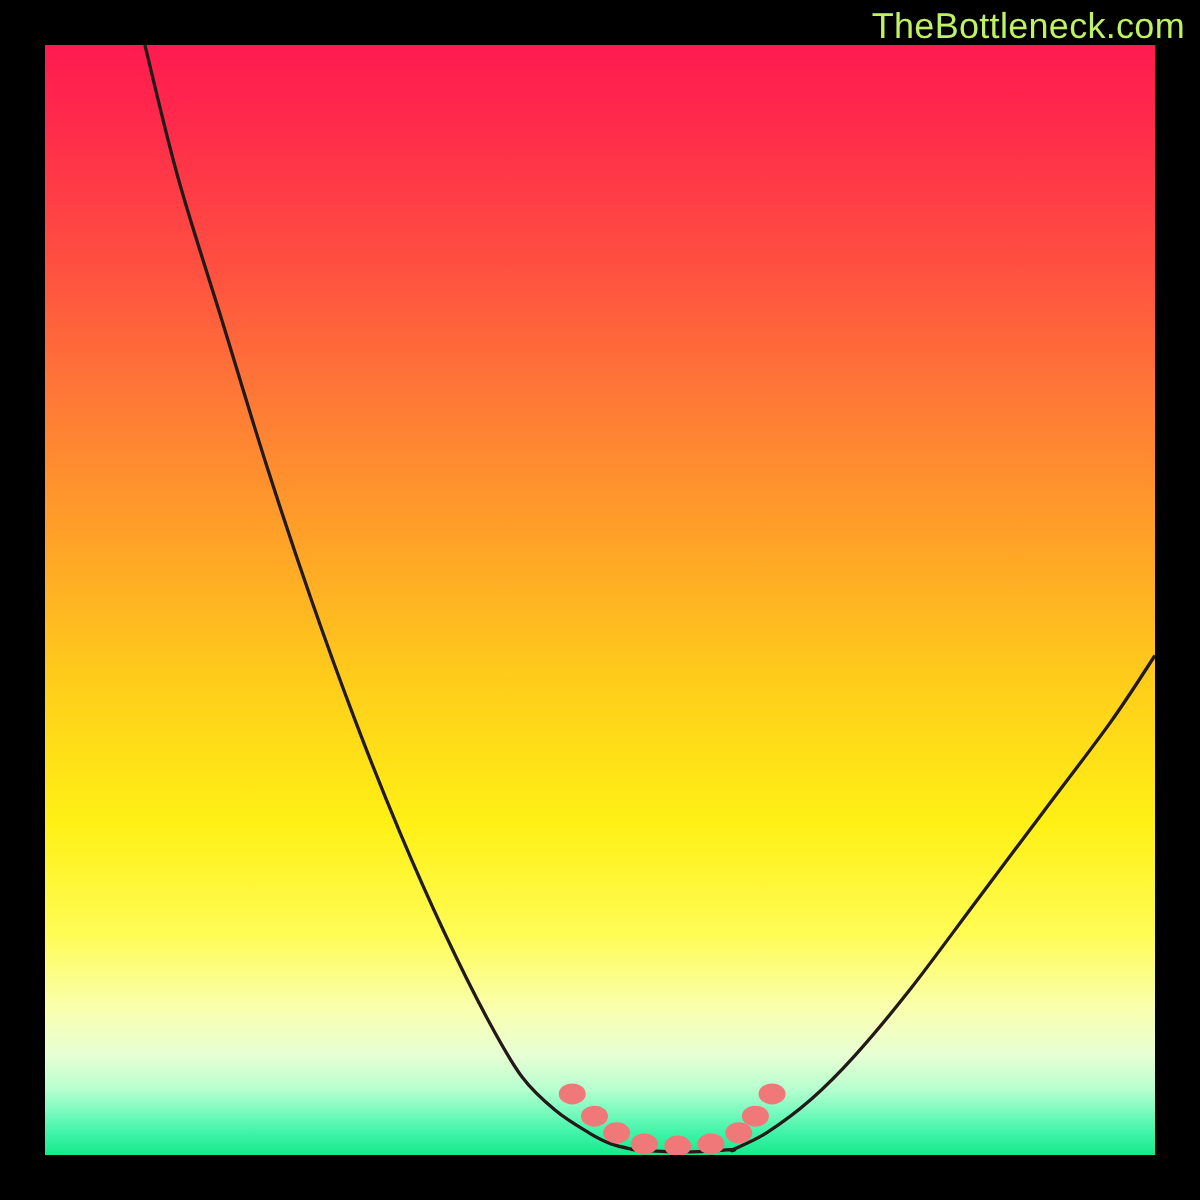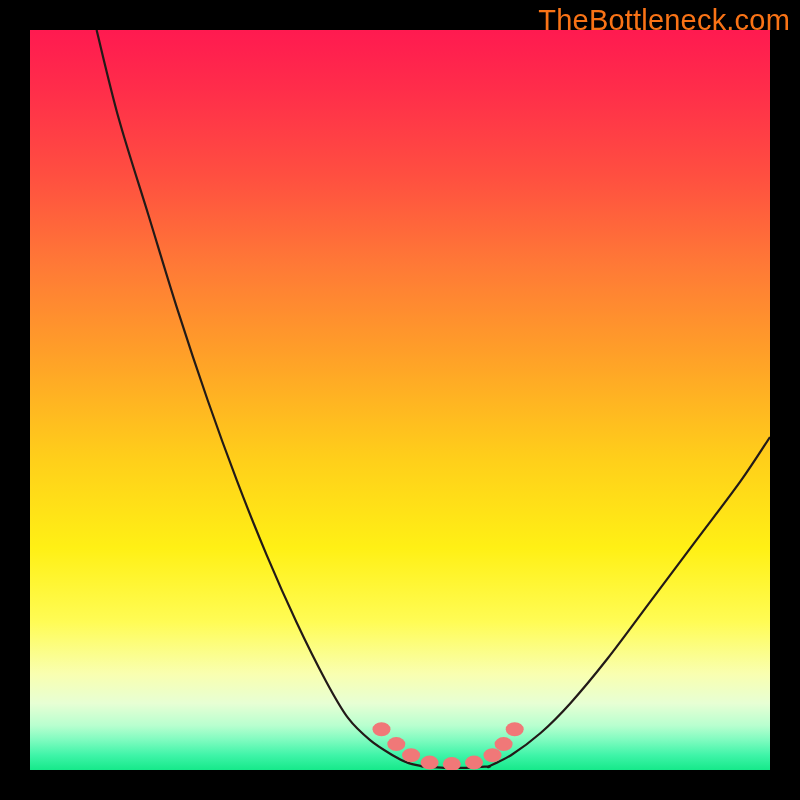--- a/index.html
+++ b/index.html
@@ -37,22 +37,22 @@
       #b8ffcf 94%,
       #7dfbbf 96%,
       #3ff4a8 98%,
       #16e98a 100%
     );
   }
   .watermark {
     position: absolute;
     top: 4px;
     right: 10px;
-    color: #f97316;
-    font-size: 29px;
+    color: #bef264;
+    font-size: 24px;
     font-weight: 500;
     letter-spacing: 0.2px;
     user-select: none;
   }
   svg.curve {
     position: absolute;
     inset: 0;
     width: 740px;
     height: 740px;
   }

